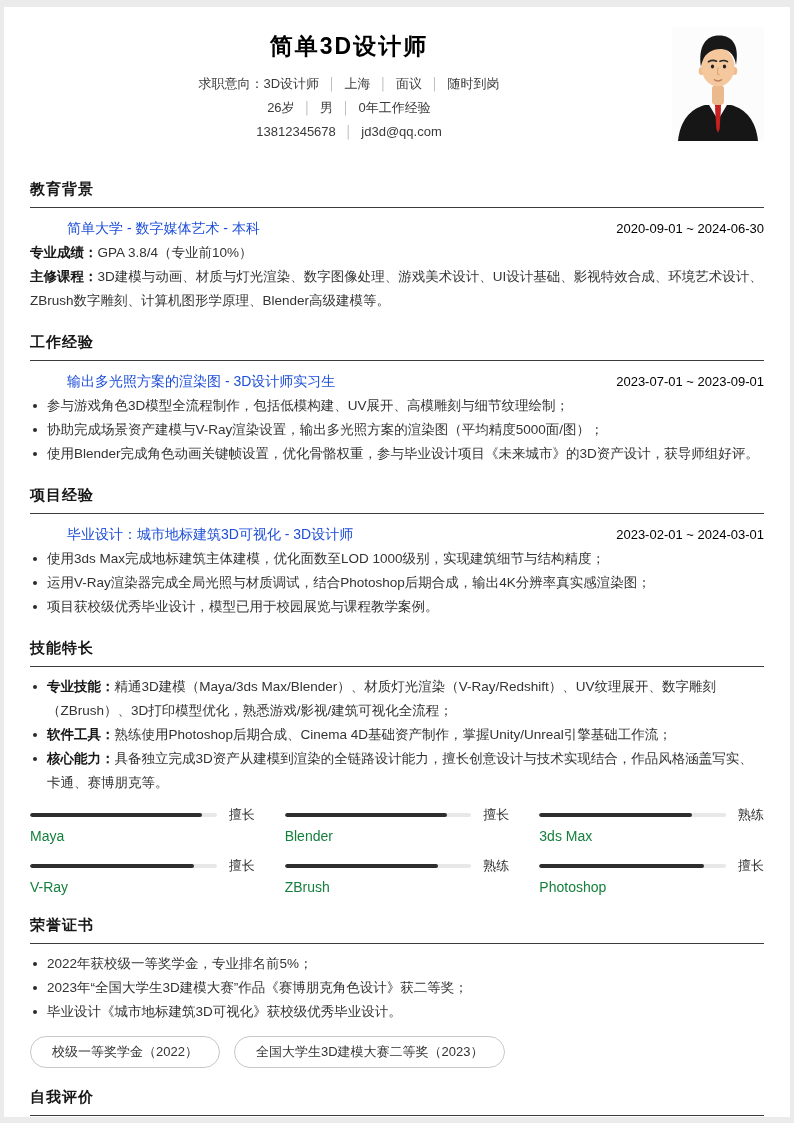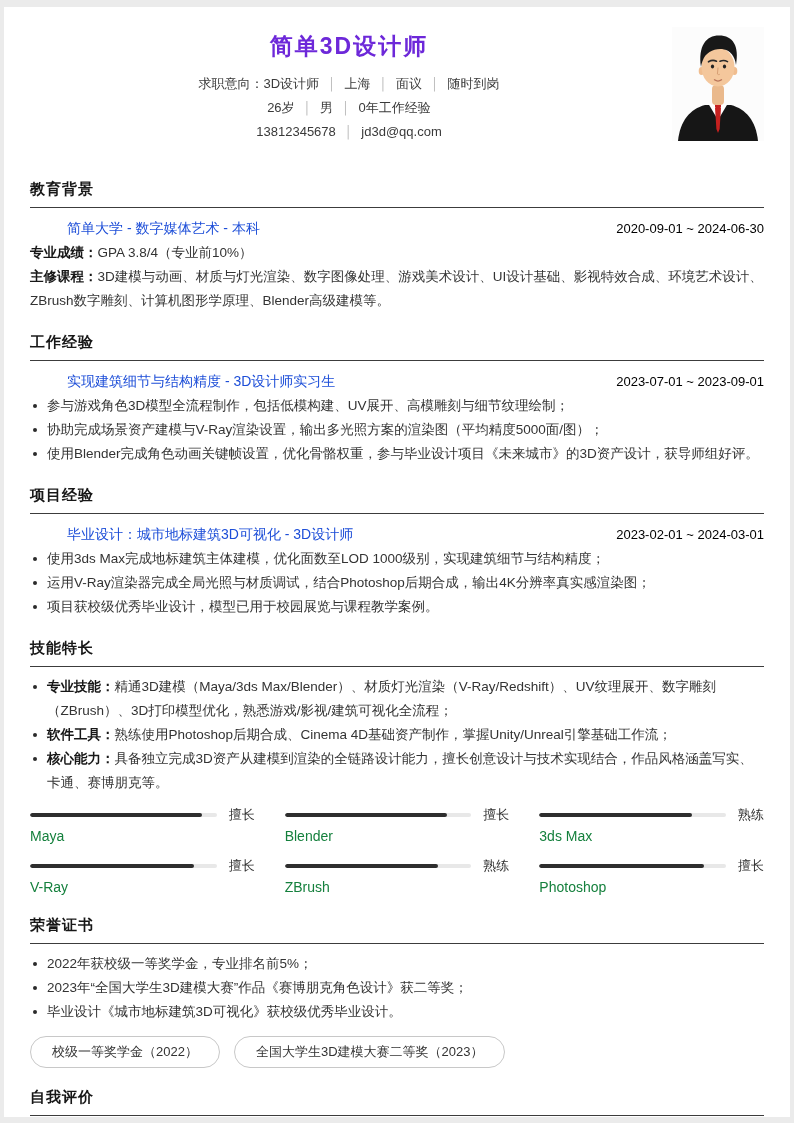--- a/index.html
+++ b/index.html
@@ -4,21 +4,21 @@
 <style>
   html,body{margin:0;padding:0;background:#e9e9e9;}
   .stage{position:relative;width:794px;height:1123px;background:#ebebeb;overflow:hidden;
          font-family:"Liberation Sans","DejaVu Sans",sans-serif;color:#333;}
   .page{position:absolute;left:4px;top:7px;width:786px;height:1110px;background:#ffffff;
         box-sizing:border-box;padding:20px 26px 0 26px;overflow:hidden;}
 
   
   .header{display:flex;align-items:flex-start;margin-bottom:36px;}
   .header-text{flex:1;text-align:center;padding-top:4px;}
-  .name{font-size:23px;font-weight:bold;color:#6d28d9;letter-spacing:2px;margin-bottom:10px;}
+  .name{font-size:23px;font-weight:bold;color:#000000;letter-spacing:2px;margin-bottom:10px;}
   .info-line{font-size:13px;color:#3a3a3a;line-height:23px;}
   .sep{color:#b5b5b5;margin:0 9px;font-size:12px;}
   .photo-wrap{flex:none;width:92px;height:114px;margin-left:4px;overflow:hidden;background:#fcfcfc;}
   .photo-wrap svg{display:block;}
 
   
   .section{margin-top:20px;}
   .section-title{font-size:15px;font-weight:bold;color:#171717;letter-spacing:1px;
                  padding-bottom:8px;border-bottom:1px solid #3c3c3c;}
   .section-body{padding-top:8px;}
@@ -98,21 +98,21 @@
         </div>
         <div class="kv"><span class="lbl">专业成绩：</span><span>GPA 3.8/4（专业前10%）</span></div>
         <div class="kv"><span class="lbl">主修课程：</span><span>3D建模与动画、材质与灯光渲染、数字图像处理、游戏美术设计、UI设计基础、影视特效合成、环境艺术设计、ZBrush数字雕刻、计算机图形学原理、Blender高级建模等。</span></div>
       </div>
     </div>
 
     <div class="section">
       <div class="section-title">工作经验</div>
       <div class="section-body">
         <div class="entry-head">
-          <span class="entry-title">实现建筑细节与结构精度 - 3D设计师实习生</span>
+          <span class="entry-title">输出多光照方案的渲染图 - 3D设计师实习生</span>
           <span class="entry-date">2023-07-01 ~ 2023-09-01</span>
         </div>
         <div class="bullet">
             <span class="dot"></span>
             <span>参与游戏角色3D模型全流程制作，包括低模构建、UV展开、高模雕刻与细节纹理绘制；</span>
           </div>
         <div class="bullet">
             <span class="dot"></span>
             <span>协助完成场景资产建模与V-Ray渲染设置，输出多光照方案的渲染图（平均精度5000面/图）；</span>
           </div>

